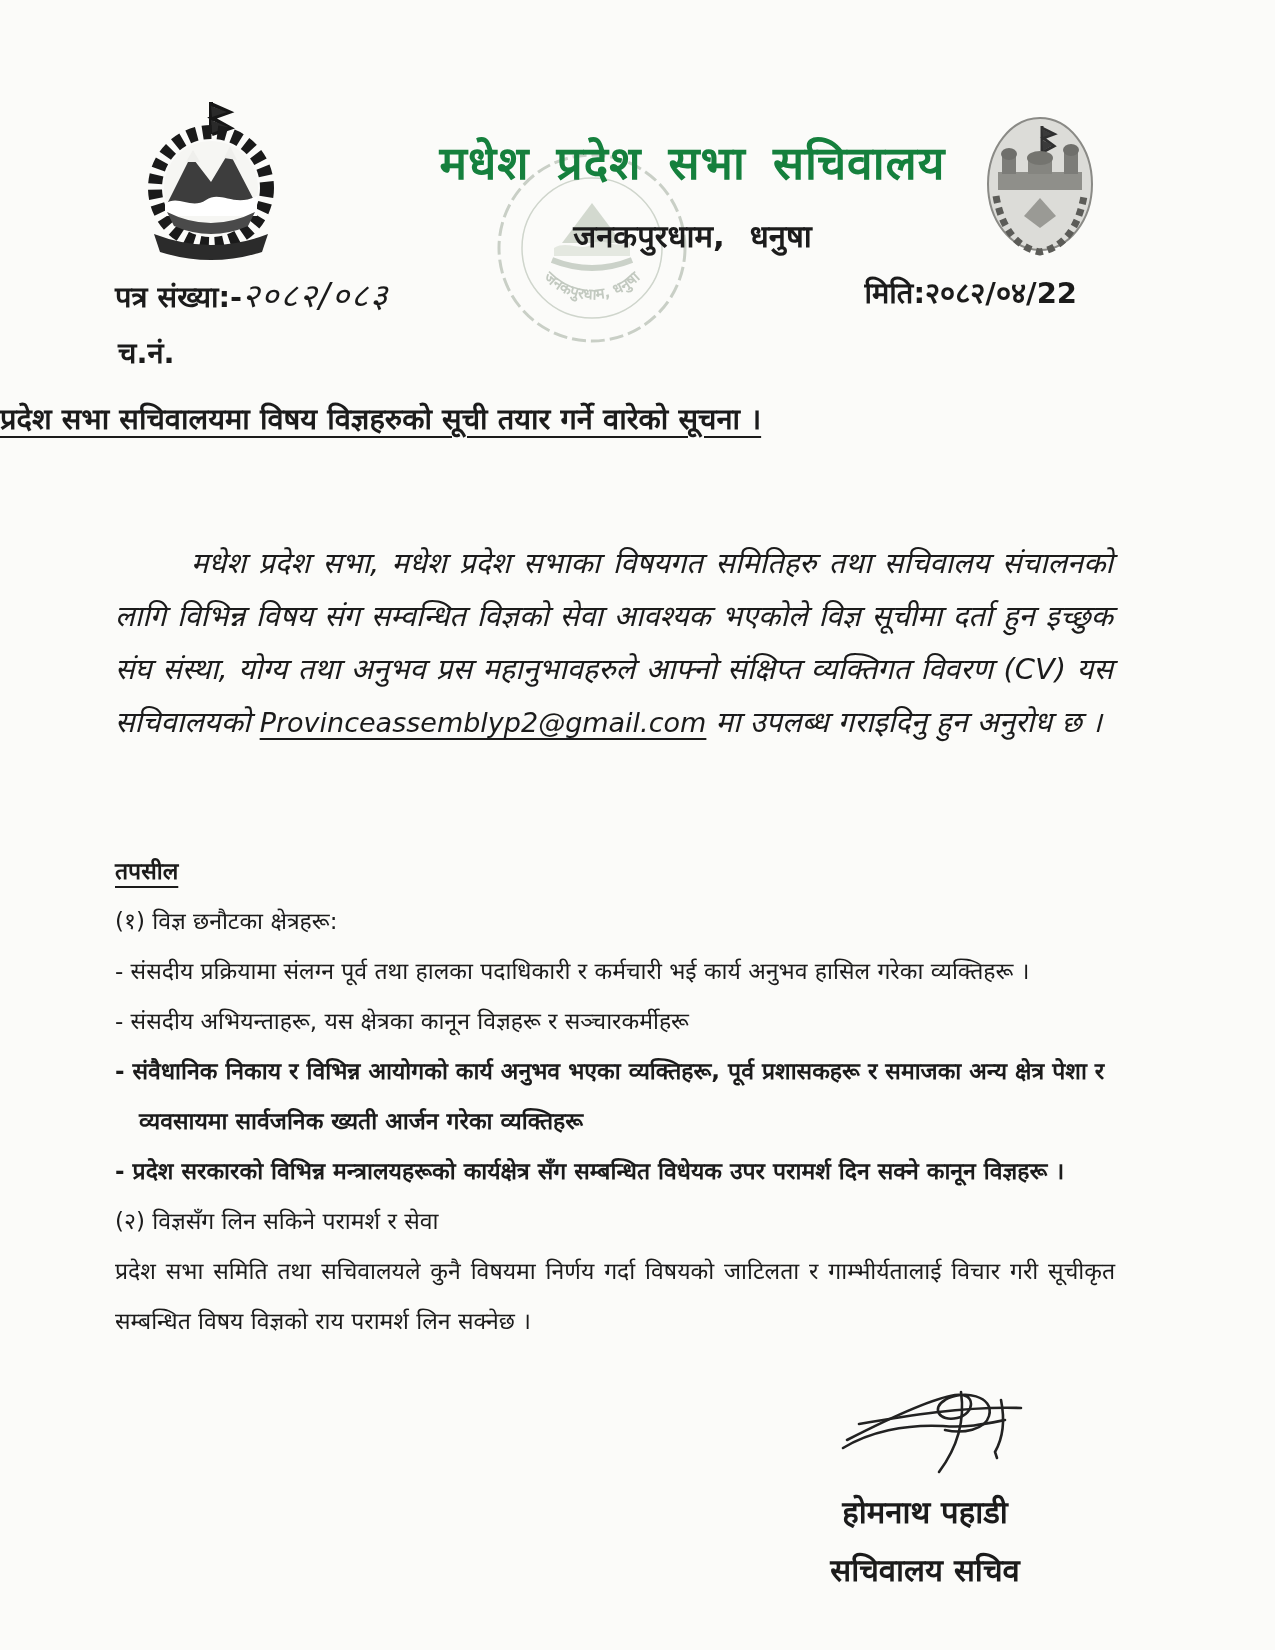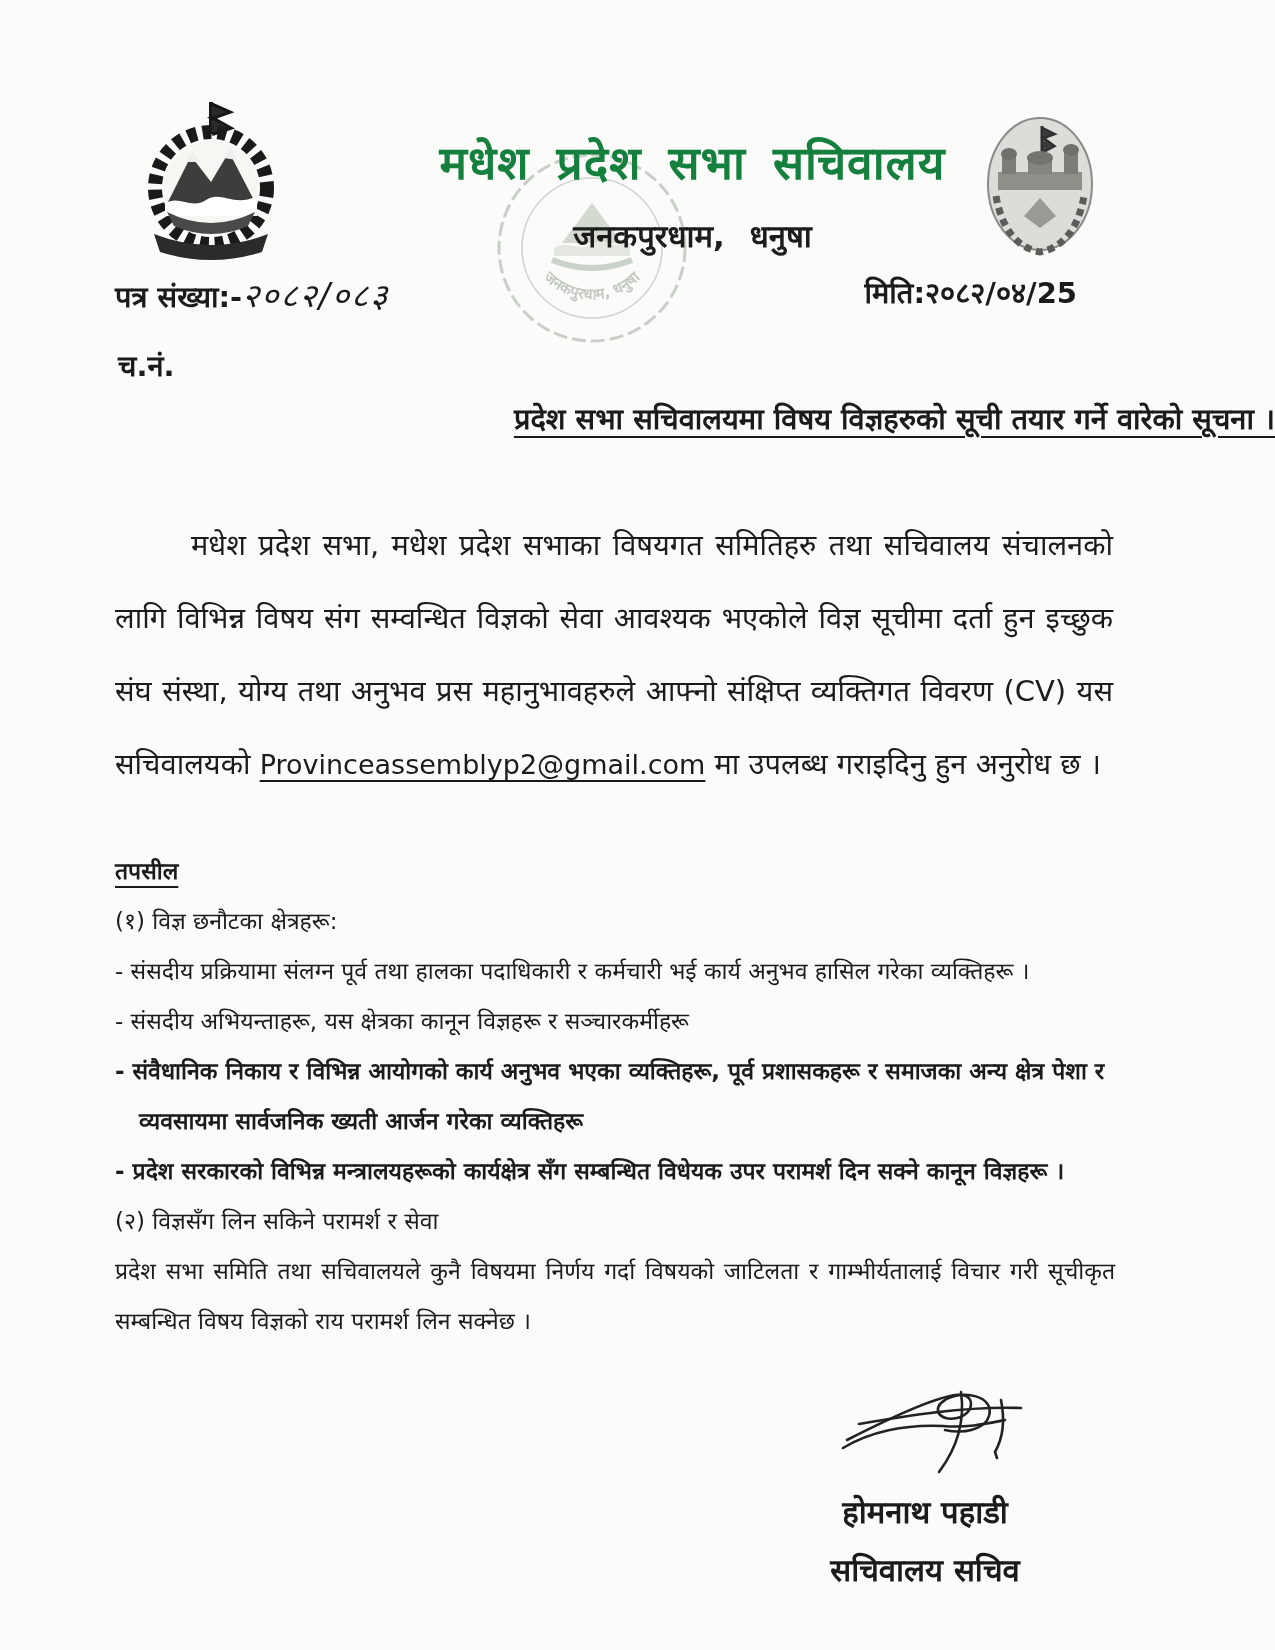--- a/index.html
+++ b/index.html
@@ -31,34 +31,34 @@
     position: absolute; left: 492px; top: 148px; width: 200px; height: 200px;
     opacity: 0.45; pointer-events: none;
   }
   
   .meta-row {
     position: absolute; left: 115px; top: 272px; width: 962px;
     display: flex; justify-content: space-between; align-items: flex-start;
     font-size: 29px; font-weight: 600;
   }
   .letter-no-value { font-size: 33px; font-weight: 500; font-style: italic; letter-spacing: 2px; }
-  .ref-no { position: absolute; left: 118px; top: 332px; font-size: 29px; font-weight: 600; margin-top: 13px; }
+  .ref-no { position: absolute; left: 118px; top: 332px; font-size: 29px; font-weight: 600; }
   
   .subject-line {
     position: absolute; left: 0; right: 0; top: 398px;
-    text-align: right; font-size: 29px; font-weight: 700;
+    text-align: left; font-size: 29px; font-weight: 700;
   }
   .subject-line span {
     text-decoration: underline; text-underline-offset: 7px; text-decoration-thickness: 2px;
   }
   
   .body-para {
-    position: absolute; left: 115px; top: 509px; width: 998px;
-    font-size: 29px; font-weight: 500; line-height: 73px;
-    text-align: justify; text-indent: 76px;
+    position: absolute; left: 115px; top: 537px; width: 998px;
+    font-size: 29px; font-weight: 500; line-height: 53px;
+    text-align: justify; text-indent: 76px; font-style: italic;
   }
   .email {
     font-size: 27px; font-weight: 500; text-indent: 0;
     text-decoration: underline; text-underline-offset: 6px;
   }
   
   .details {
     position: absolute; left: 115px; top: 846px; width: 1000px;
     font-size: 23px; font-weight: 500; line-height: 50px;
   }
@@ -129,21 +129,21 @@
 
   <div class="header-center">
     <div class="org-name">मधेश प्रदेश सभा सचिवालय</div>
     <div class="org-location">जनकपुरधाम, धनुषा</div>
   </div>
 
   <div class="meta-row">
     <div>
       <span>पत्र संख्या:-</span><span class="letter-no-value">२०८२/०८३</span>
     </div>
-    <div>मिति:२०८२/०४/25</div>
+    <div>मिति:२०८२/०४/22</div>
   </div>
   <div class="ref-no">च.नं.</div>
 
   <div class="subject-line">
     <span>प्रदेश सभा सचिवालयमा विषय विज्ञहरुको सूची तयार गर्ने वारेको सूचना ।</span>
   </div>
 
   <p class="body-para"><span>मधेश प्रदेश सभा, मधेश प्रदेश सभाका  विषयगत समितिहरु तथा सचिवालय संचालनको लागि विभिन्न विषय संग सम्वन्धित विज्ञको सेवा आवश्यक भएकोले विज्ञ सूचीमा दर्ता हुन इच्छुक संघ संस्था, योग्य तथा अनुभव प्रस महानुभावहरुले आफ्नो संक्षिप्त व्यक्तिगत विवरण (CV) यस सचिवालयको </span><span class="email">Provinceassemblyp2@gmail.com</span><span> मा उपलब्ध गराइदिनु हुन अनुरोध छ ।</span></p>
 
   <div class="details">

